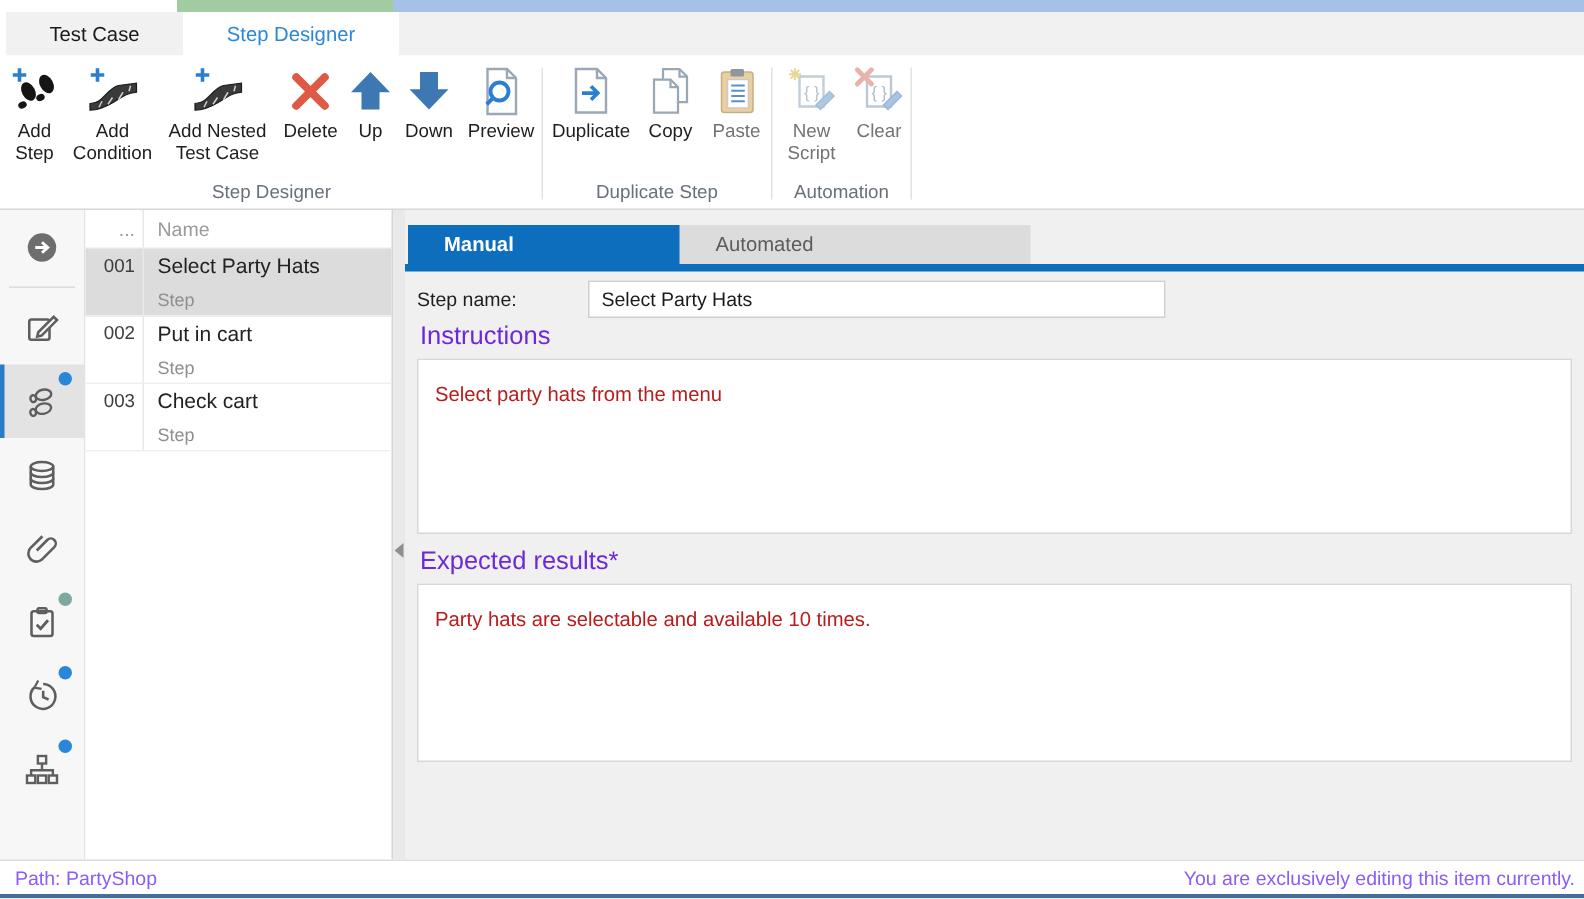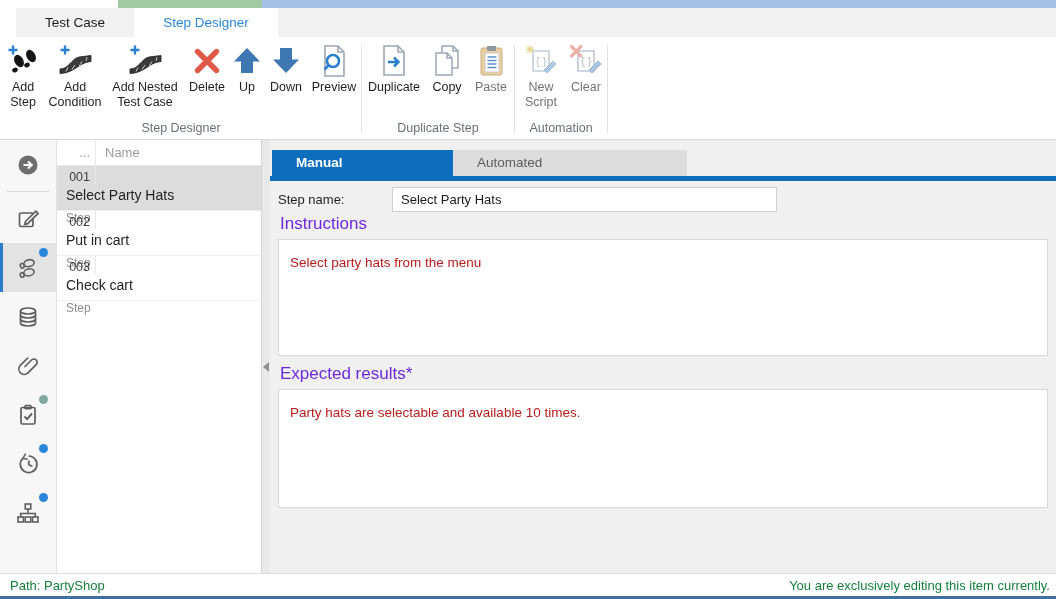--- a/index.html
+++ b/index.html
@@ -4,21 +4,21 @@
 <style>
   html,body{margin:0;padding:0;background:#fff;}
   #app{position:relative;width:1056px;height:599px;overflow:hidden;background:#fff;
        font-family:"Liberation Sans",sans-serif;color:#1e1e1e;}
   
   .strip{position:absolute;top:0;height:8px;}
   .strip-white{left:0;width:118px;background:#fff;}
   .strip-green{left:118px;width:144px;background:#a2cba2;}
   .strip-blue{left:262px;right:0;background:#a7c0e6;}
   
-  .tabrow{position:absolute;top:8px;left:16px;right:0;height:29px;background:#f1f1f1;}
+  .tabrow{position:absolute;top:8px;left:4px;right:0;height:29px;background:#f1f1f1;}
   .wtab{position:absolute;top:0;height:29px;line-height:29px;text-align:center;font-size:13.5px;cursor:default;}
   .wtab.testcase{left:0;width:118px;color:#1a1a1a;}
   .wtab.stepdesigner{left:118px;width:144px;background:#fff;color:#2b88d8;}
   
   .ribbon{position:absolute;top:37px;left:0;right:0;height:102px;background:#fff;
           border-bottom:1px solid #d8d8d8;display:flex;align-items:stretch;padding-left:2px;}
   .rgroup{display:flex;flex-direction:column;}
   .gbtns{display:flex;flex:1;align-items:flex-start;}
   .gname{text-align:center;color:#68707a;font-size:12.5px;padding-bottom:4px;}
   .rbtn{display:flex;flex-direction:column;align-items:center;padding-top:5px;box-sizing:border-box;}
@@ -36,21 +36,21 @@
   .sitem.selected::before{content:"";position:absolute;left:0;top:0;bottom:0;width:3px;background:#2a7cc9;}
   .sdot{position:absolute;top:5px;right:8px;width:9px;height:9px;border-radius:50%;}
   .sdiv{height:1px;background:#dcdcdc;margin:2px 6px;}
   
   .stepspanel{position:absolute;left:57px;top:140px;width:204px;height:433px;background:#fff;
               border-right:1px solid #d6d6d6;}
   .shead{display:flex;height:25px;border-bottom:1px solid #e8e8e8;color:#9a9a9a;font-size:13px;}
   .cnum{width:39px;box-sizing:border-box;text-align:right;padding-right:5px;border-right:1px solid #e8e8e8;}
   .shead .cnum{display:flex;align-items:center;justify-content:flex-end;}
   .shead .cname{padding-left:9px;display:flex;align-items:center;}
-  .srow{display:flex;height:44px;border-bottom:1px solid #efefef;cursor:default;flex-direction:column;}
+  .srow{display:flex;height:44px;border-bottom:1px solid #efefef;cursor:default;}
   .srow .cnum{padding-top:4px;font-size:12.5px;color:#3e3e3e;}
   .srow .info{padding:3px 0 0 9px;}
   .srow .nm{font-size:14px;color:#222;}
   .srow .tp{font-size:12px;color:#8f8f8f;margin-top:8px;}
   .srow.selected{background:#dcdcdc;}
   
   .splitter{position:absolute;left:262px;top:140px;width:8px;height:433px;background:#e9e9e9;}
   .collapse{position:absolute;left:1px;top:222px;width:0;height:0;cursor:pointer;
             border-top:5px solid transparent;border-bottom:5px solid transparent;border-right:6px solid #8f8f8f;}
   
@@ -62,21 +62,21 @@
   .snlabel{position:absolute;left:8px;top:52px;font-size:13px;}
   .sninput{position:absolute;left:122px;top:47px;width:385px;height:25px;box-sizing:border-box;
            border:1px solid #cfcfcf;padding:2px 8px;font-family:"Liberation Sans",sans-serif;font-size:13px;color:#1a1a1a;}
   .ehead{position:absolute;left:10px;font-size:17px;color:#6d28d9;}
   .ehead.h1{top:74px;} .ehead.h2{top:224px;}
   .ebox{position:absolute;left:8px;width:770px;background:#fff;border:1px solid #d8d8d8;
         box-sizing:border-box;padding:15px 11px;font-size:13.5px;color:#b91c1c;cursor:text;}
   .ebox.b1{top:99px;height:117px;} .ebox.b2{top:249px;height:119px;}
   
   .statusbar{position:absolute;left:0;top:573px;right:0;height:23px;background:#fff;
-             border-top:1px solid #dcdcdc;font-size:13px;color:#15803d;
+             border-top:1px solid #dcdcdc;font-size:13px;color:#8b5cf6;
              display:flex;justify-content:space-between;align-items:center;padding:0 6px 0 10px;box-sizing:border-box;}
   .bottomline{position:absolute;left:0;top:596px;right:0;height:3px;background:#426f9f;}
   svg{display:block;}
 </style>
 </head>
 <body>
 
 <div id="app">
 
   <div class="strip strip-white"></div>

